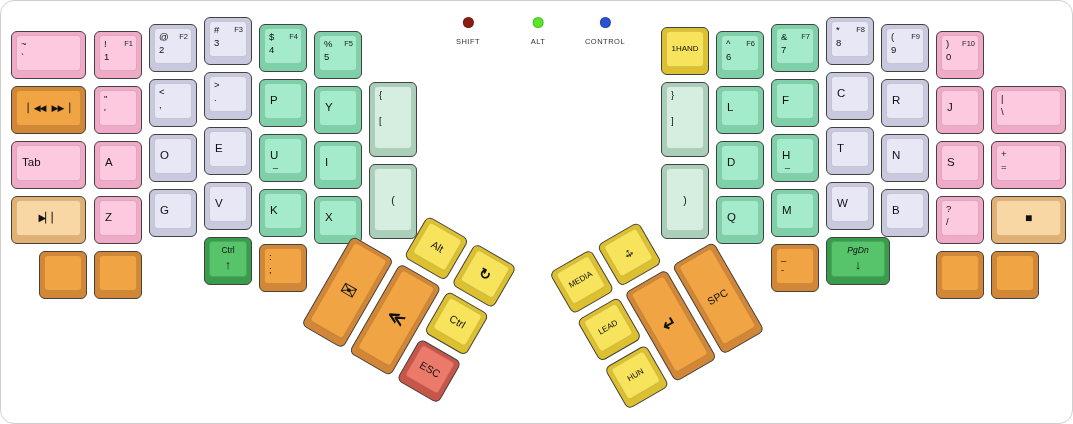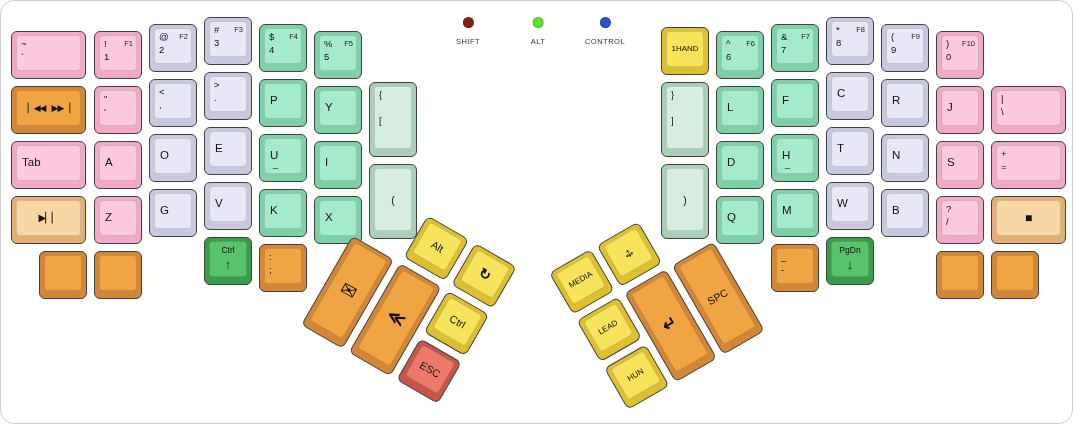--- a/index.html
+++ b/index.html
@@ -383,21 +383,21 @@
             <span class="lbl icon" data-name="stop-icon" style="position: static;">■</span>
           </div>
         </div>
       </div>
       <div class="key" data-name="key-minus" style="left: 770px; top: 243px; width: 48px; height: 48px; background: rgb(210, 134, 55);">
         <div class="face" data-name="key-minus-face" style="background: rgb(240, 164, 68);">
           <span class="lbl tl" data-name="key-minus-label-tl">_</span>
           <span class="lbl bl" data-name="key-minus-label-bl">-</span>
         </div>
       </div>
-      <div class="key has-t" data-name="key-pgdn" style="left: 825px; top: 236px; width: 48px; height: 48px; background: rgb(57, 155, 76);">
+      <div class="key has-t" data-name="key-pgdn" style="left: 825px; top: 236px; width: 64px; height: 48px; background: rgb(57, 155, 76); font-style: italic;">
         <div class="face" data-name="key-pgdn-face" style="background: rgb(87, 196, 108);">
           <span class="lbl t" data-name="key-pgdn-label-t">PgDn</span>
           <span class="lbl c arrow" data-name="down-arrow-icon">↓</span>
         </div>
       </div>
       <div class="key" data-name="key-blank-right-1" style="left: 935px; top: 250px; width: 48px; height: 48px; background: rgb(210, 134, 55);">
         <div class="face" data-name="key-blank-right-1-face" style="background: rgb(240, 164, 68);"></div>
       </div>
       <div class="key" data-name="key-blank-right-2" style="left: 990px; top: 250px; width: 48px; height: 48px; background: rgb(210, 134, 55);">
         <div class="face" data-name="key-blank-right-2-face" style="background: rgb(240, 164, 68);"></div>

